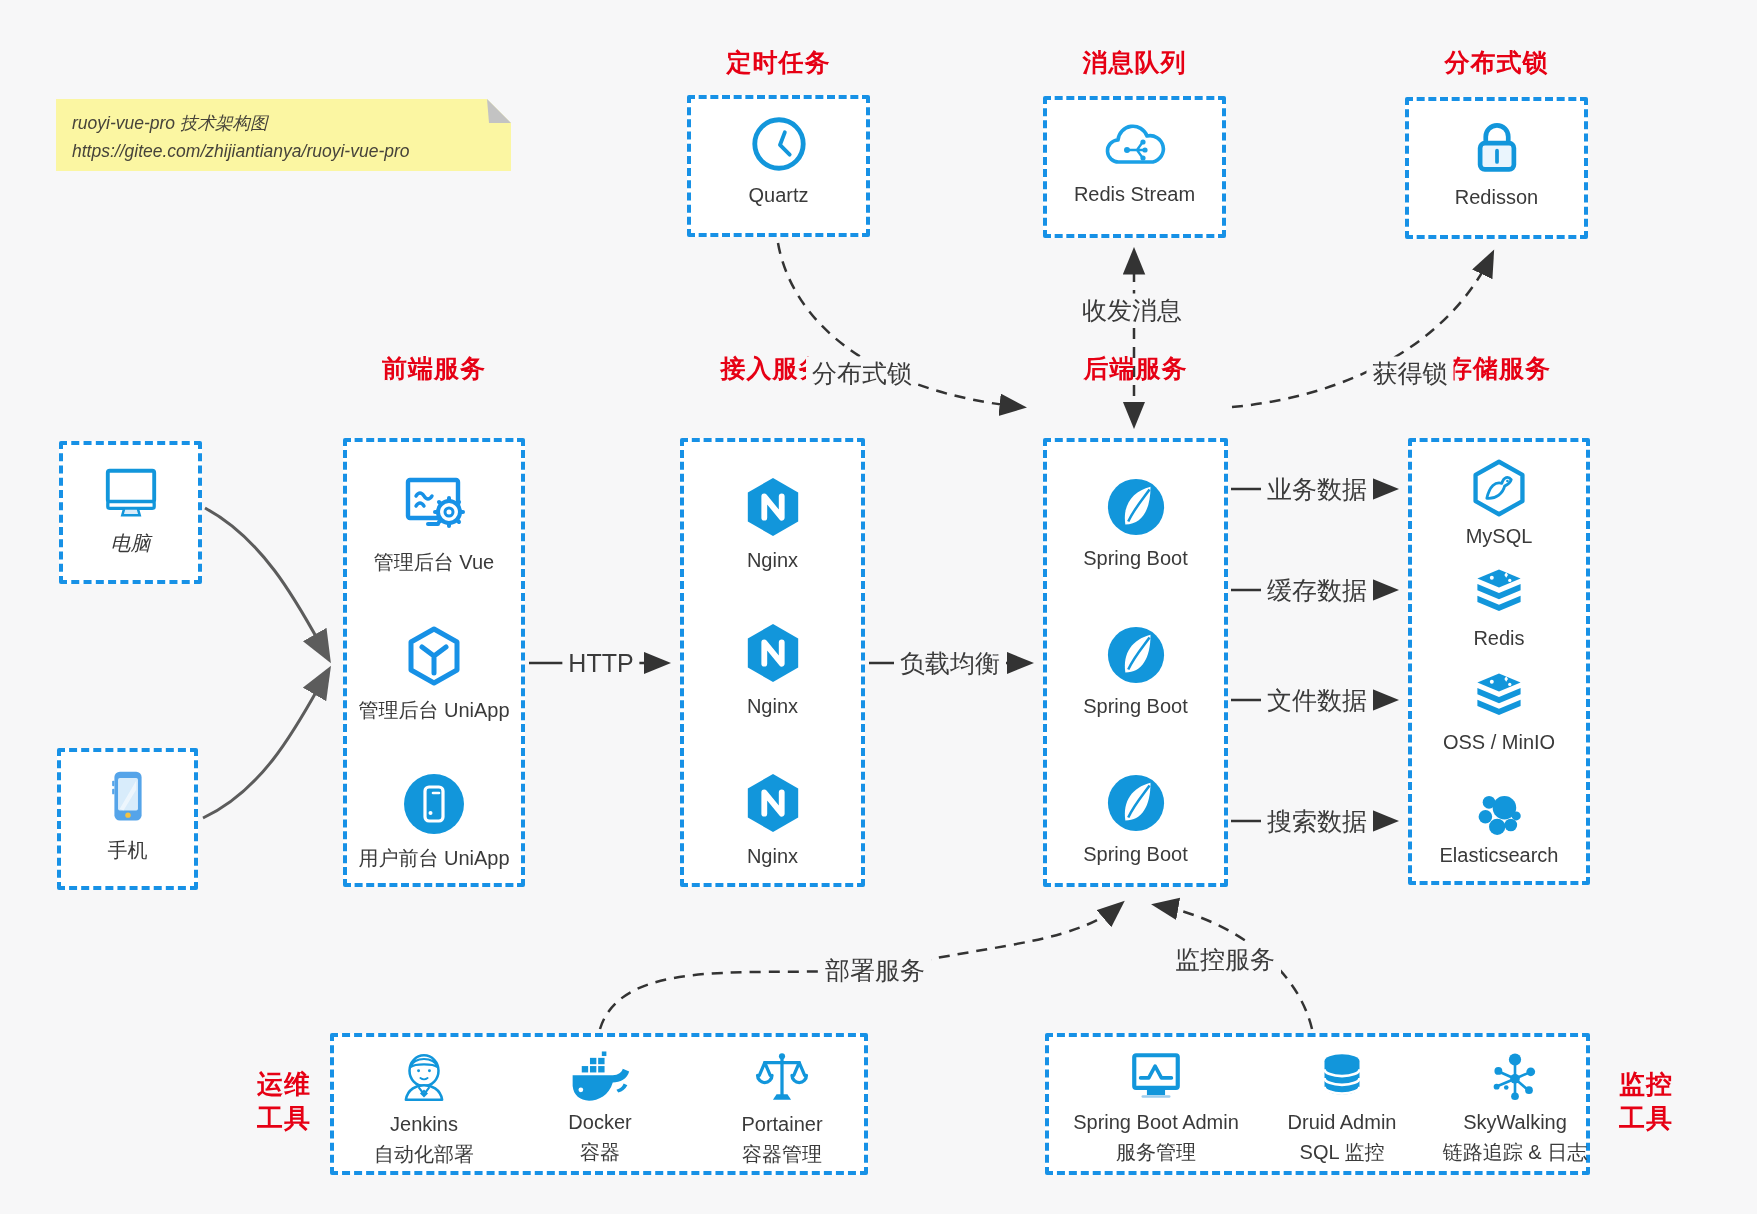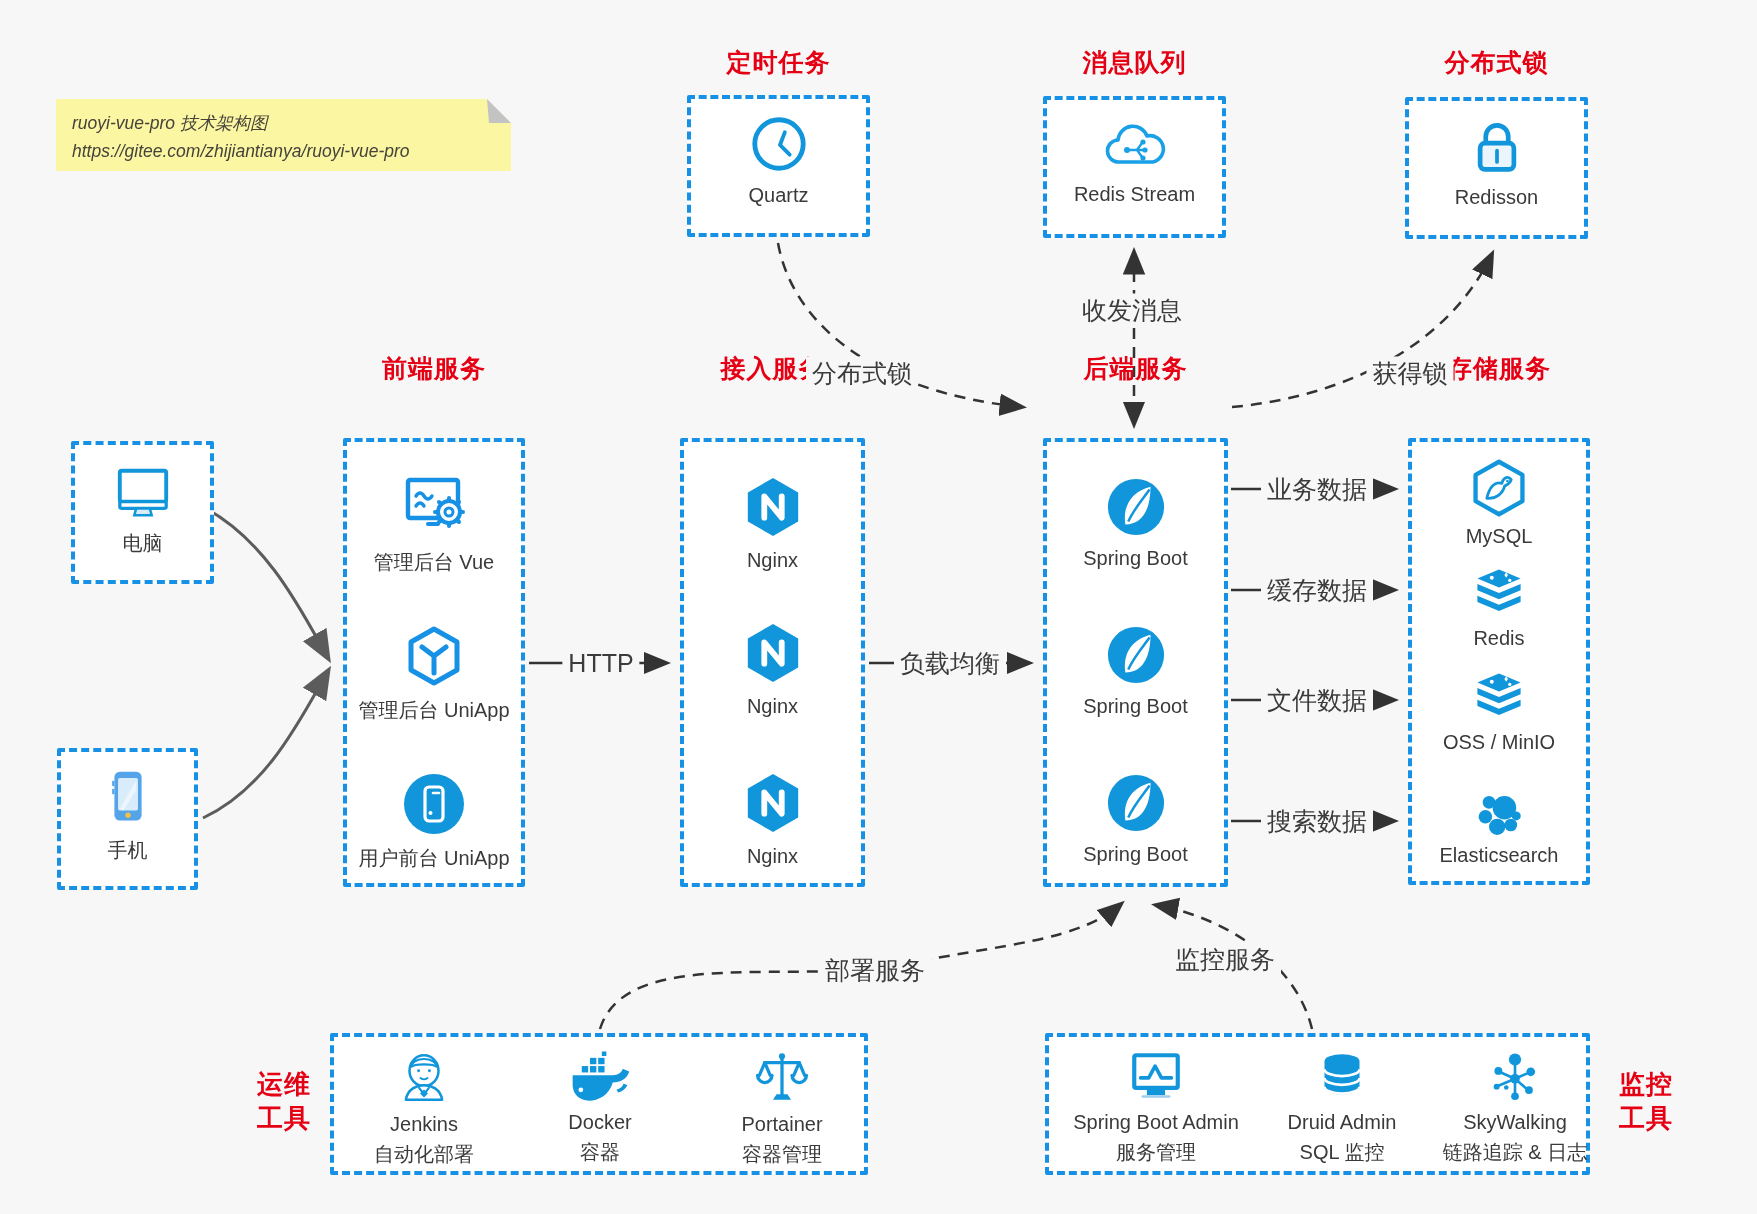--- a/index.html
+++ b/index.html
@@ -100,21 +100,21 @@
     <div class="item" style="top:14px;">
       <svg class="ic" width="60" height="62" viewBox="0 0 64 66">
         <path d="M20 30 v-7 a12 12 0 0 1 24 0 v7" fill="none" stroke="#1296db" stroke-width="5"></path>
         <rect x="14" y="30" width="36" height="28" rx="5" fill="#eaf5fd" stroke="#1296db" stroke-width="5"></rect>
         <line x1="32" y1="38" x2="32" y2="50" stroke="#1296db" stroke-width="4" stroke-linecap="round"></line>
       </svg>
       <div class="lbl">Redisson</div>
     </div>
   </div>
 
-  <div class="box" style="left:71px;top:441px;width:143px;height:143px;">
+  <div class="box" style="left:59px;top:441px;width:143px;height:143px;font-style:italic;">
     <div class="item" style="top:18px;">
       <svg class="ic" width="62" height="58" viewBox="0 0 64 60">
         <rect x="8" y="8" width="48" height="32" rx="2" fill="#fff" stroke="#1296db" stroke-width="4"></rect>
         <rect x="8" y="40" width="48" height="7" rx="2" fill="#fff" stroke="#1296db" stroke-width="3.4"></rect>
         <path d="M25 47 h14 l2 7 h-18 z" fill="#d9ecfa" stroke="#1296db" stroke-width="2.6"></path>
       </svg>
       <div class="lbl">电脑</div>
     </div>
   </div>
 

